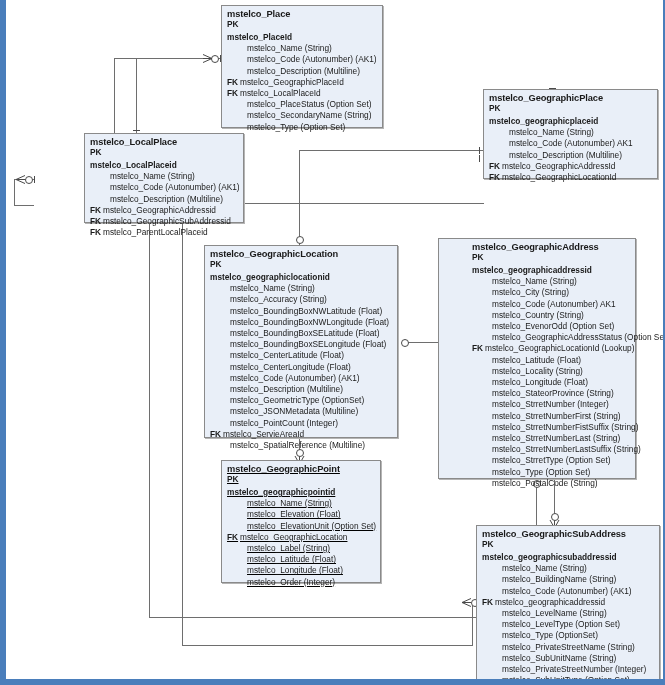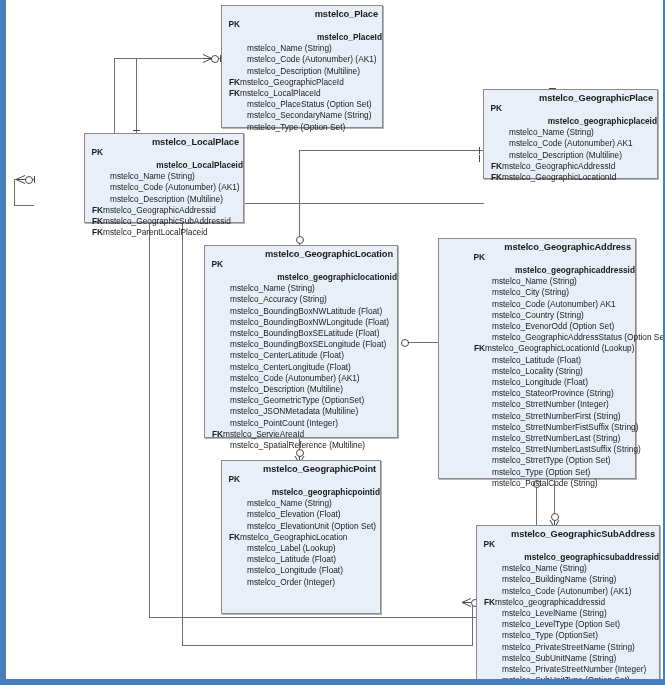--- a/index.html
+++ b/index.html
@@ -20,21 +20,20 @@
     overflow:hidden;
   }
   .entity{
     position:absolute;
     background:#e9eff8;
     border:1px solid #8a8a8a;
     box-shadow:1px 1px 0 #b5b5b5;
     box-sizing:border-box;
     z-index:5;
     padding:2px 0 3px 0;
-    text-align:right;
   }
   .ent-title{
     font-weight:bold;
     font-size:9.3px;
     color:#1a1a1a;
     padding:1px 4px 0 5px;
     letter-spacing:-0.1px;
     white-space:nowrap;
   }
   .attr{
@@ -405,21 +404,21 @@
     <div class="attr plain">
         <span class="key"></span>
         <span class="nm">mstelco_Type (Option Set)</span>
       </div>
     <div class="attr plain">
         <span class="key"></span>
         <span class="nm">mstelco_PostalCode (String)</span>
       </div>
   </div>
 
-  <div class="entity" style="left:215px;top:460px;width:160px;height:154px;">
+  <div class="entity" style="left:215px;top:460px;width:160px;height:123px;text-decoration:underline;">
     <div class="ent-title">mstelco_GeographicPoint</div>
     <div class="attr pk">
         <span class="key">PK</span>
         <span class="nm">mstelco_geographicpointid</span>
       </div>
     <div class="attr plain">
         <span class="key"></span>
         <span class="nm">mstelco_Name (String)</span>
       </div>
     <div class="attr plain">
@@ -429,21 +428,21 @@
     <div class="attr plain">
         <span class="key"></span>
         <span class="nm">mstelco_ElevationUnit (Option Set)</span>
       </div>
     <div class="attr">
         <span class="key">FK</span>
         <span class="nm">mstelco_GeographicLocation</span>
       </div>
     <div class="attr plain">
         <span class="key"></span>
-        <span class="nm">mstelco_Label (Lookup)</span>
+        <span class="nm">mstelco_Label (String)</span>
       </div>
     <div class="attr plain">
         <span class="key"></span>
         <span class="nm">mstelco_Latitude (Float)</span>
       </div>
     <div class="attr plain">
         <span class="key"></span>
         <span class="nm">mstelco_Longitude (Float)</span>
       </div>
     <div class="attr plain">

